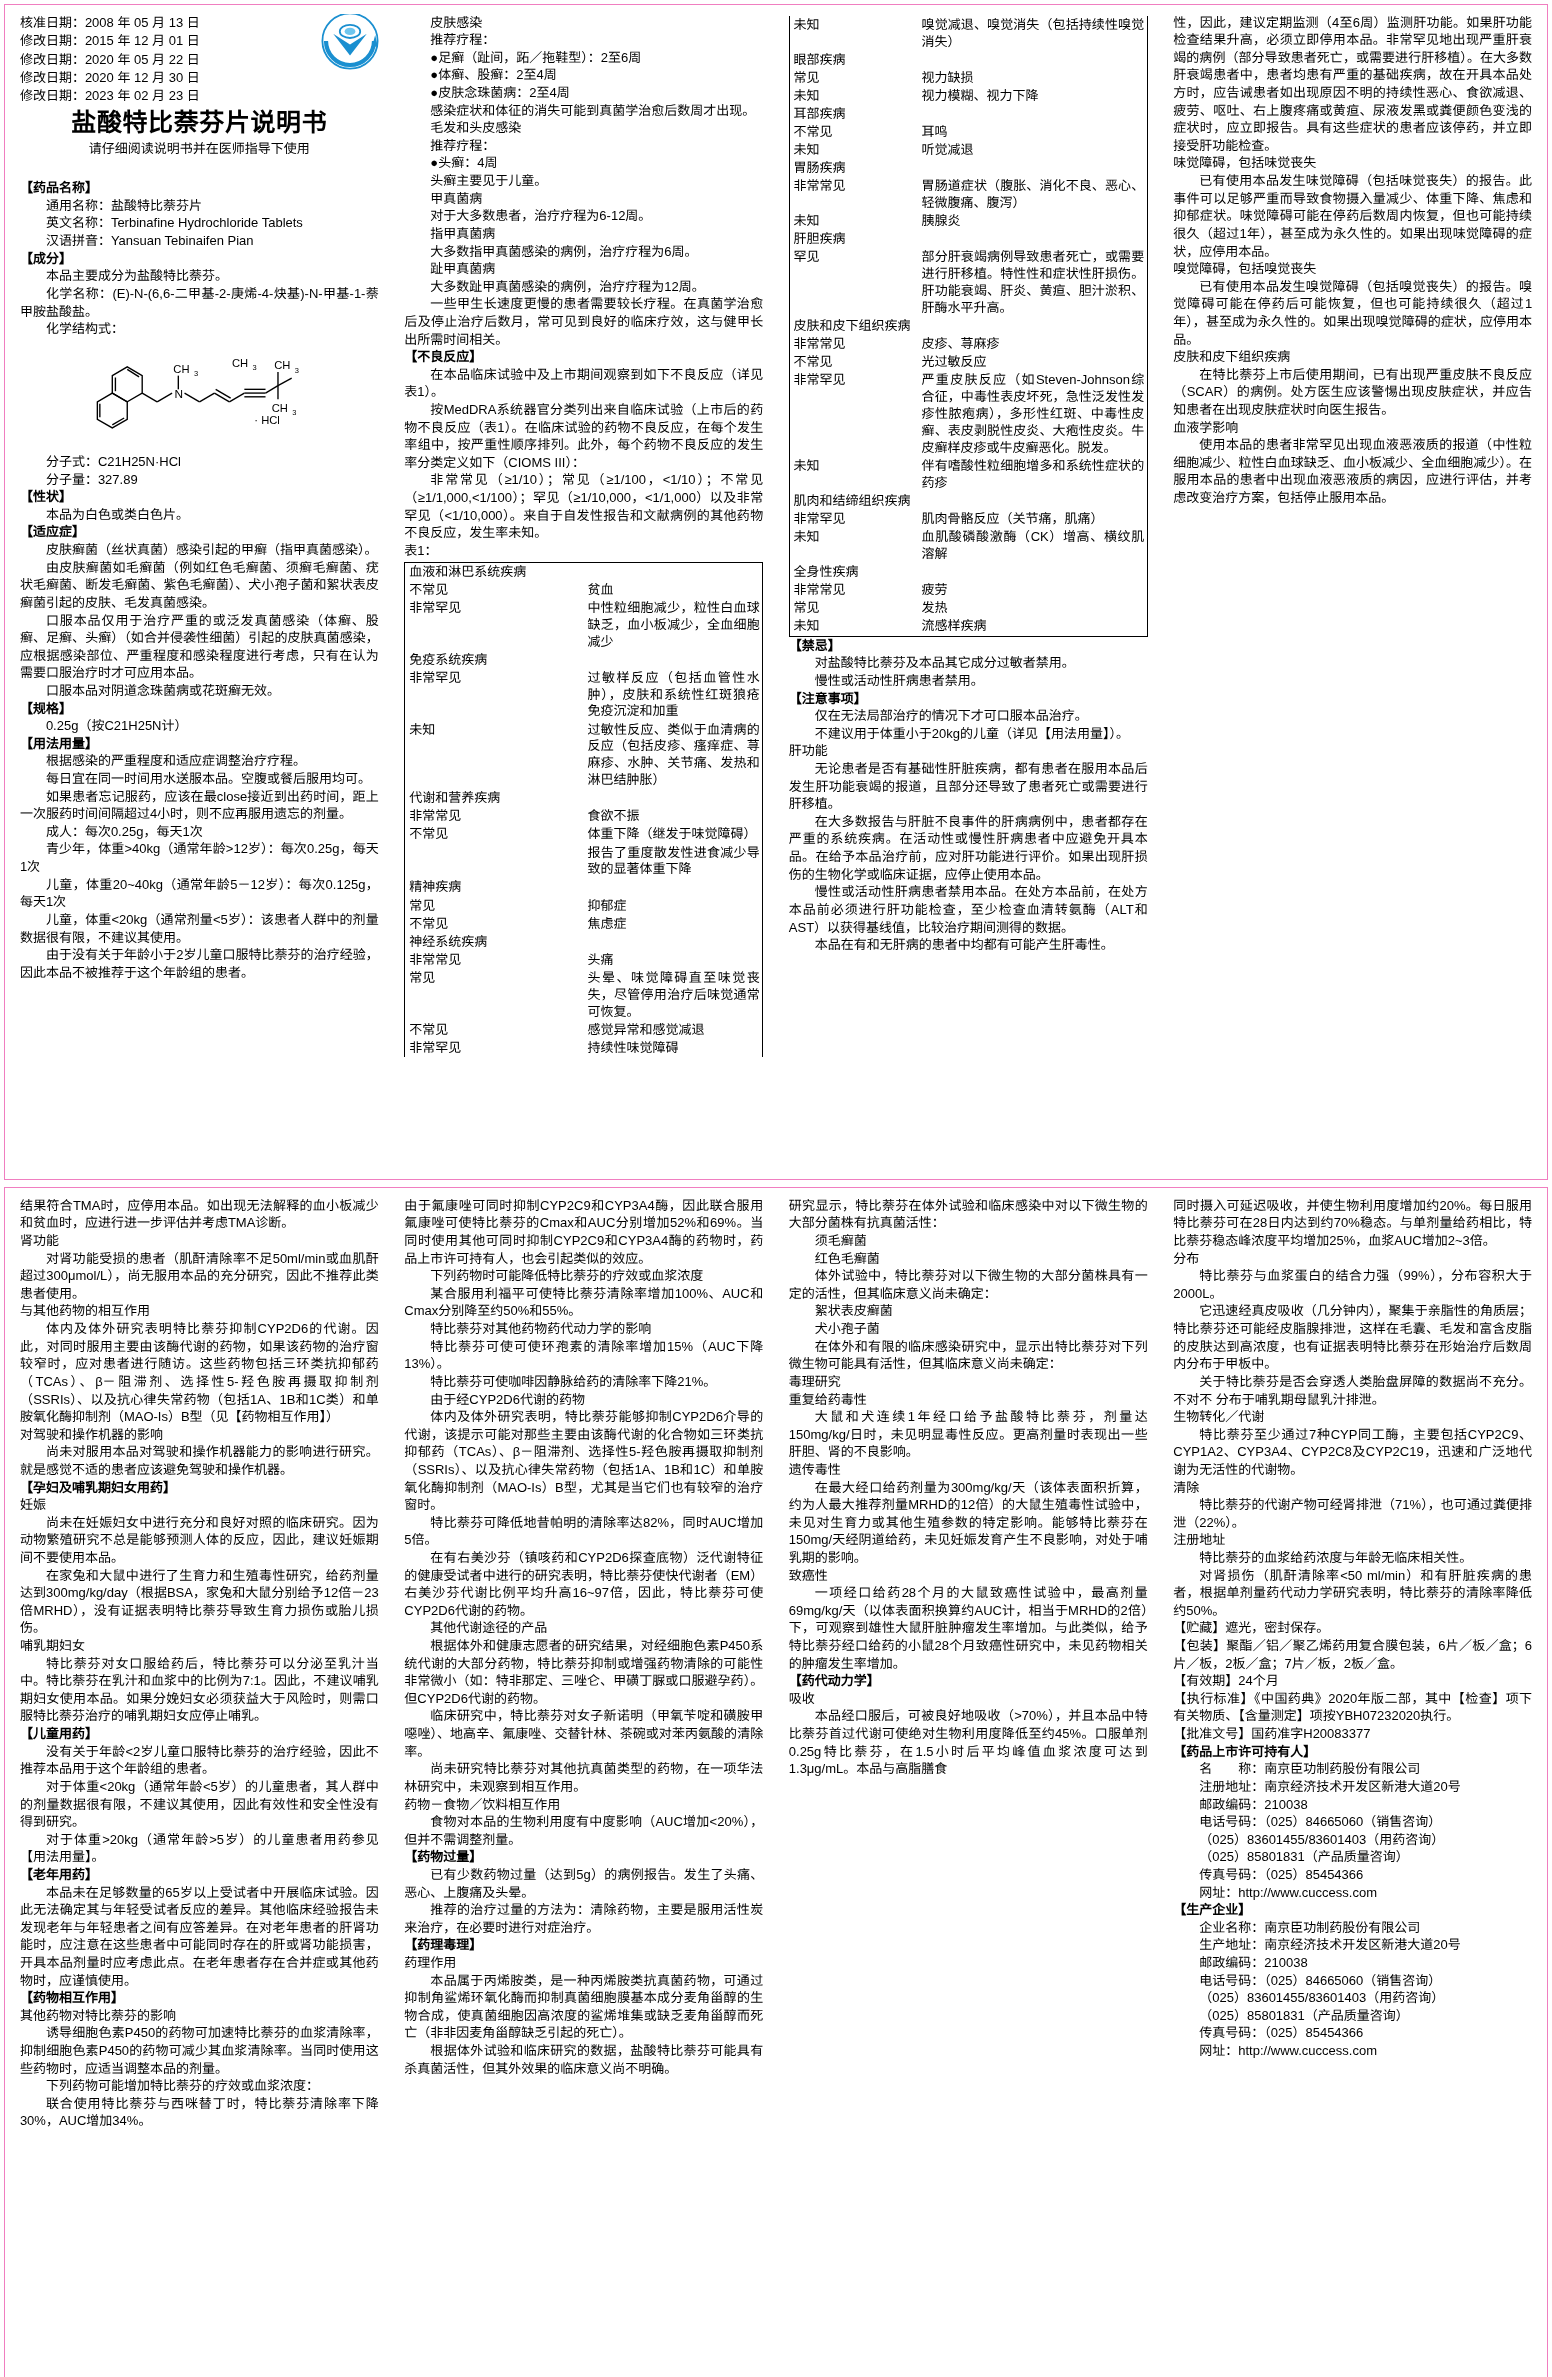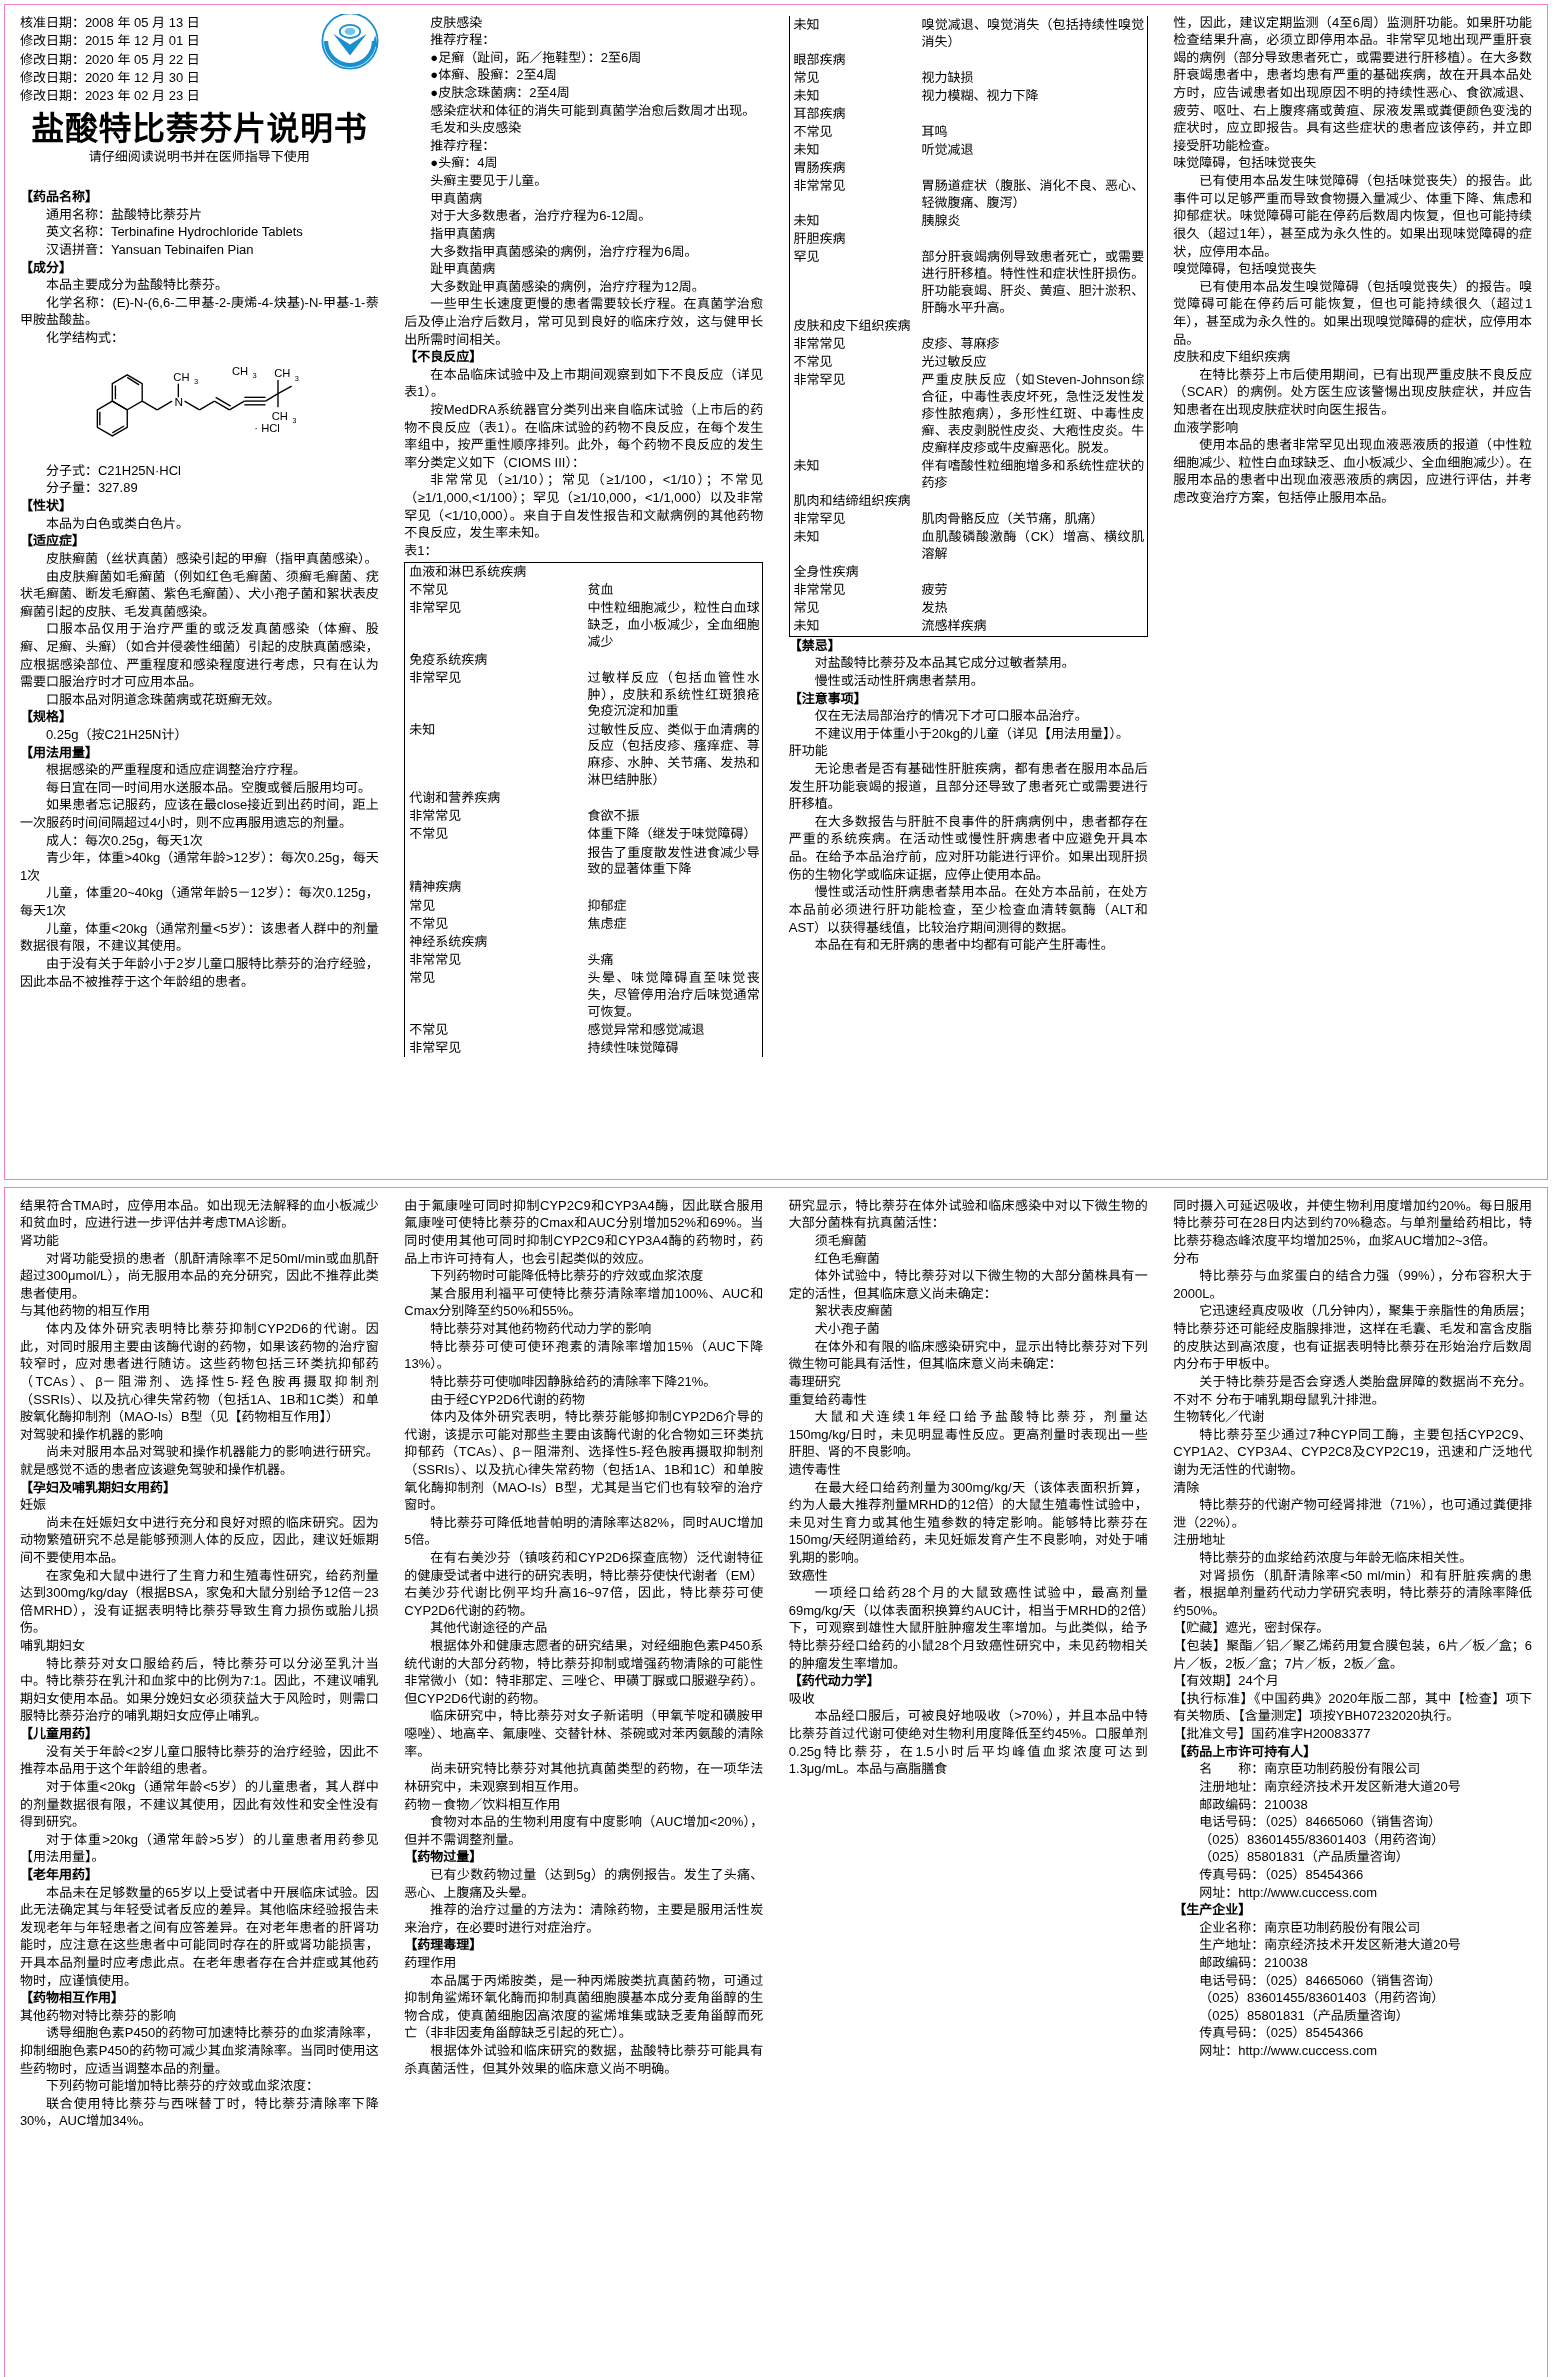--- a/index.html
+++ b/index.html
@@ -57,26 +57,27 @@
 
   
   .masthead{ position:relative; }
   .dates{ font-size:13px; line-height:1.42; margin:0 0 2.5px 0; white-space:nowrap;}
   .dates div{letter-spacing:0px;}
   .logo{
     position:absolute; right:-1.3px; top:-2.5px;
     width:60px; height:60px;
   }
   h1.title{
-    font-size:33px;
+    font-size:25px;
     font-weight:bold;
     text-align:center;
     margin:5px 0 1.3px 0;
     letter-spacing:0.6px;
     line-height:1.1;
+    font-family:Liberation Mono, monospace;
   }
   .subtitle{
     font-size:13px;
     text-align:center;
     margin:0 0 22px 0;
   }
 
   
   .struct{
     margin:3.8px 0 2.5px 0;

